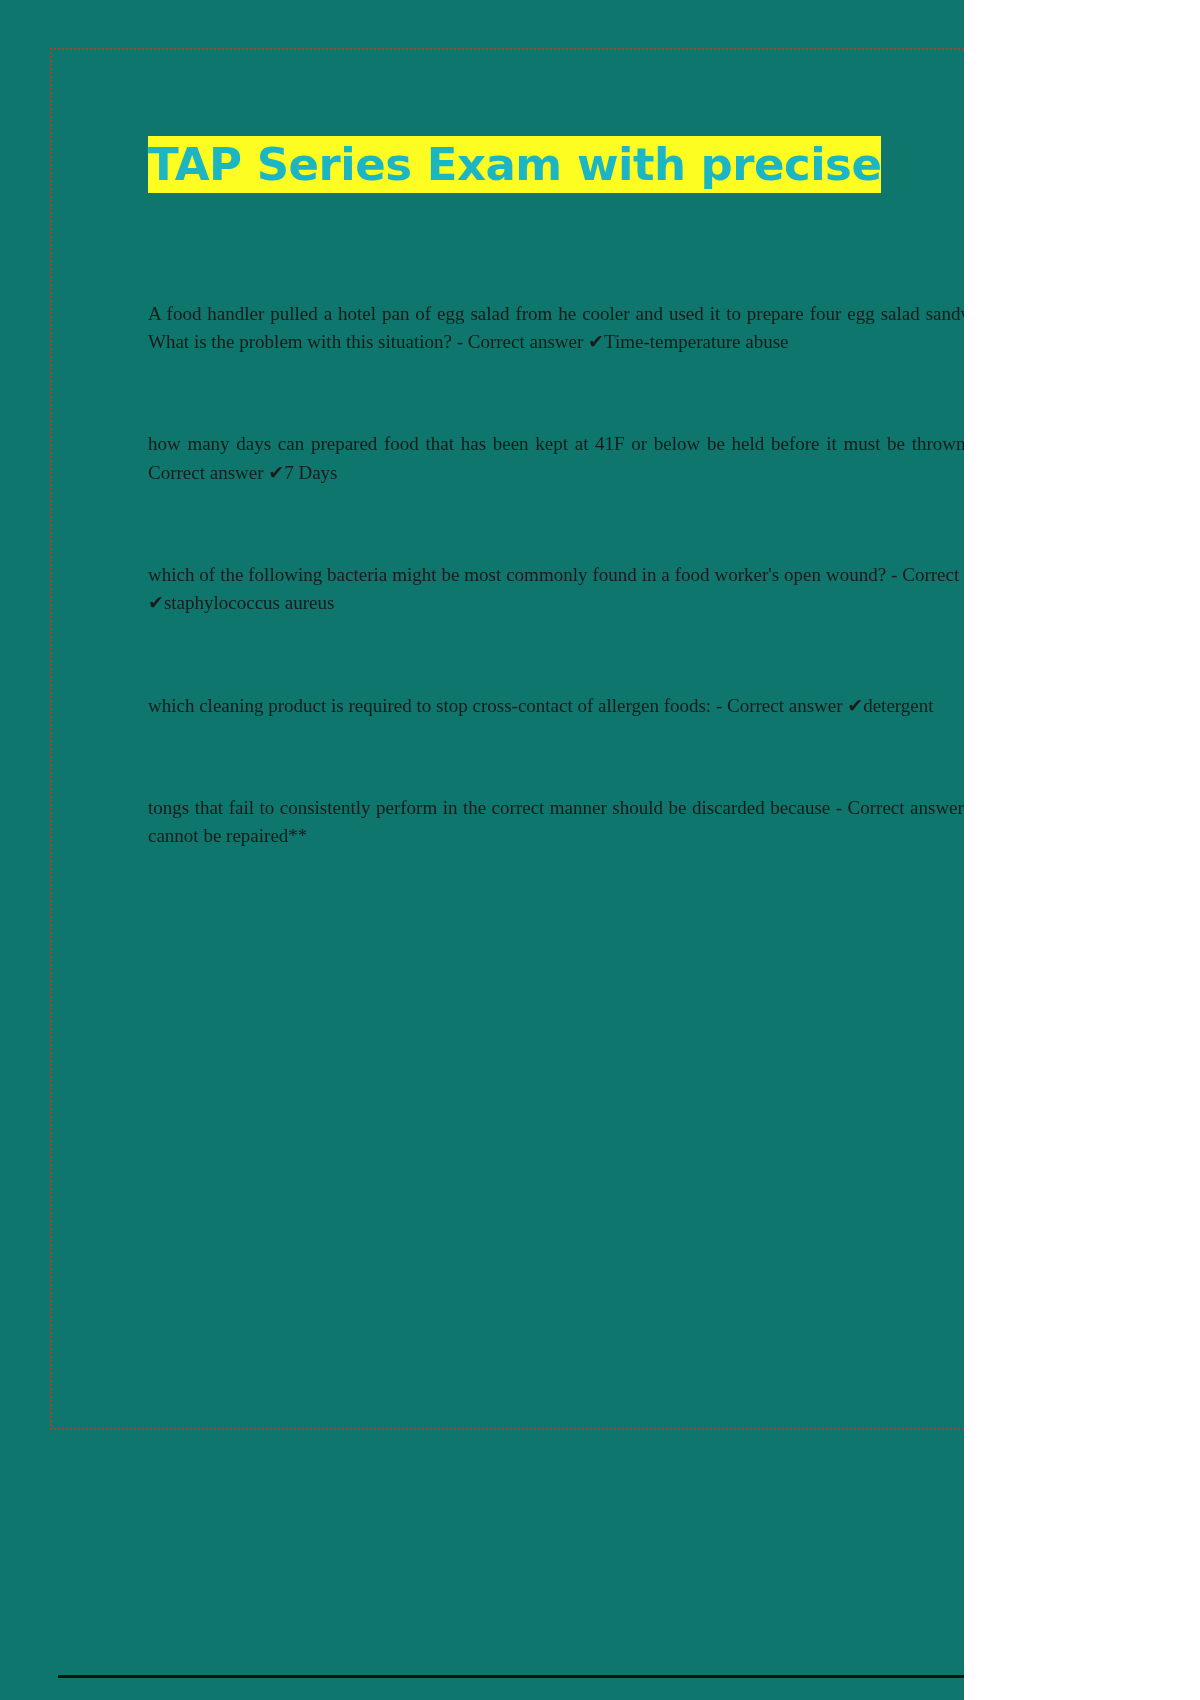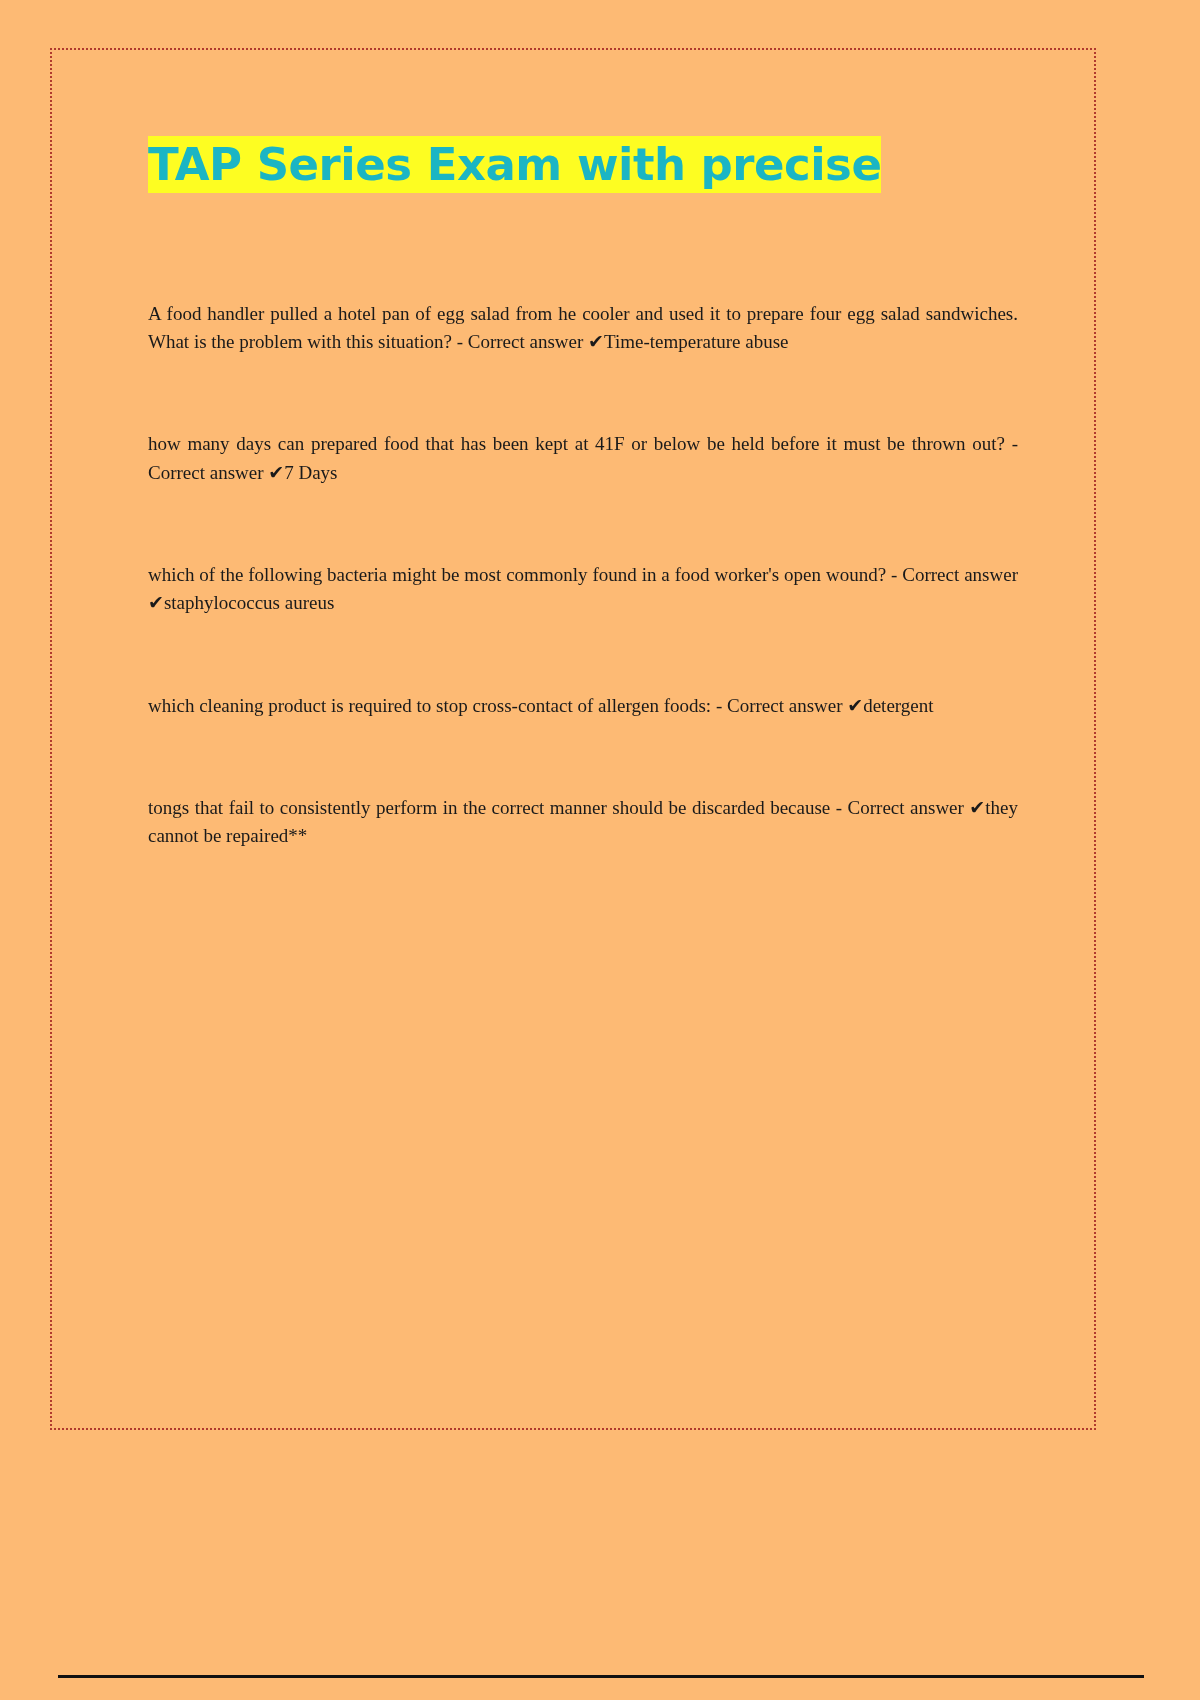--- a/index.html
+++ b/index.html
@@ -2,23 +2,23 @@
 <html><head>
 <meta charset="utf-8">
 <style>
   html, body {
     margin: 0;
     padding: 0;
     background: #ffffff;
   }
   .page {
     position: relative;
-    width: 1200px;
+    width: 964px;
     height: 1700px;
-    background: #fdba74;
+    background: #0f766e;
     overflow: hidden;
     font-family: "Liberation Serif", serif;
   }
   .doc-border {
     position: absolute;
     left: 50px;
     top: 48px;
     width: 1046px;
     height: 1382px;
     border: 2px dotted #b03a2e;

